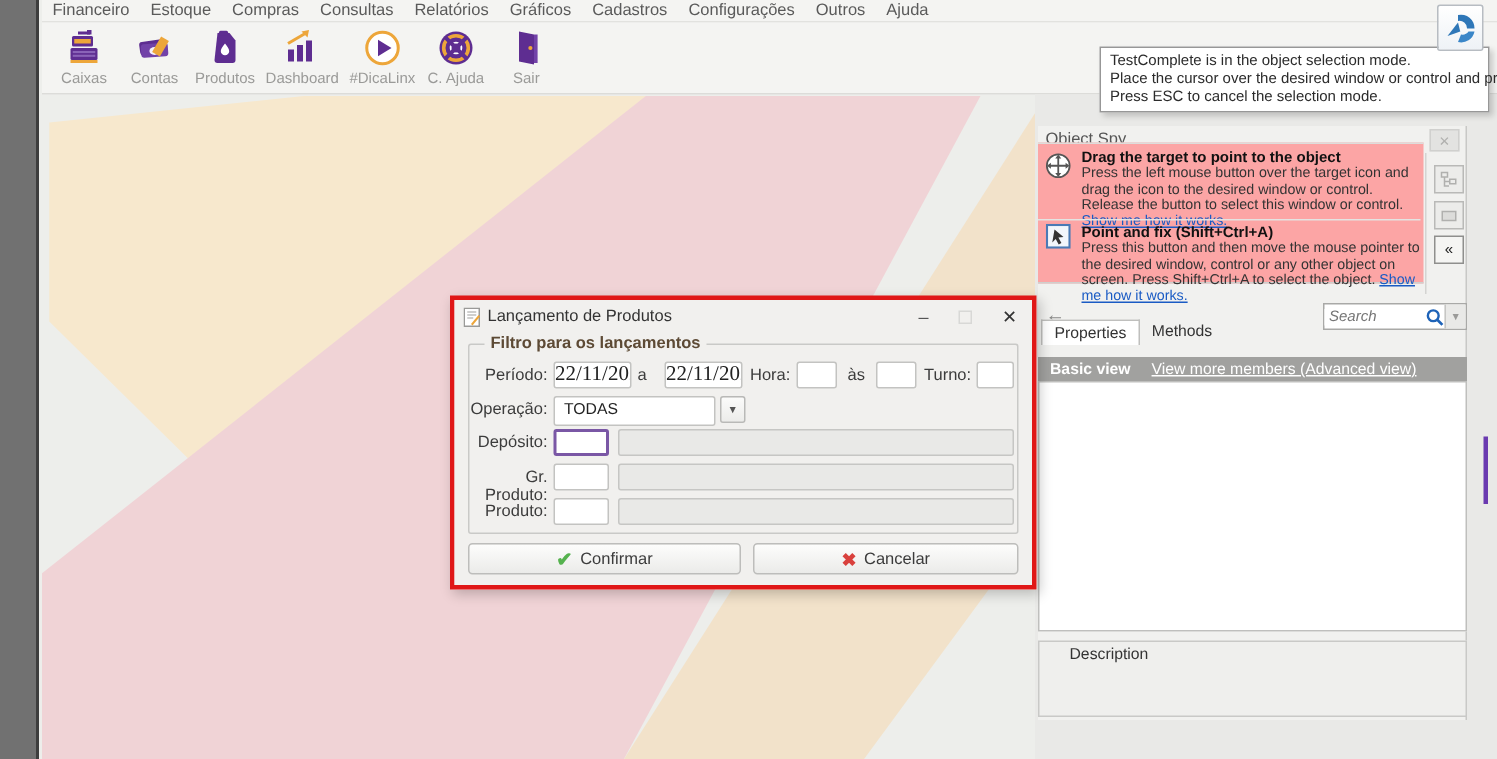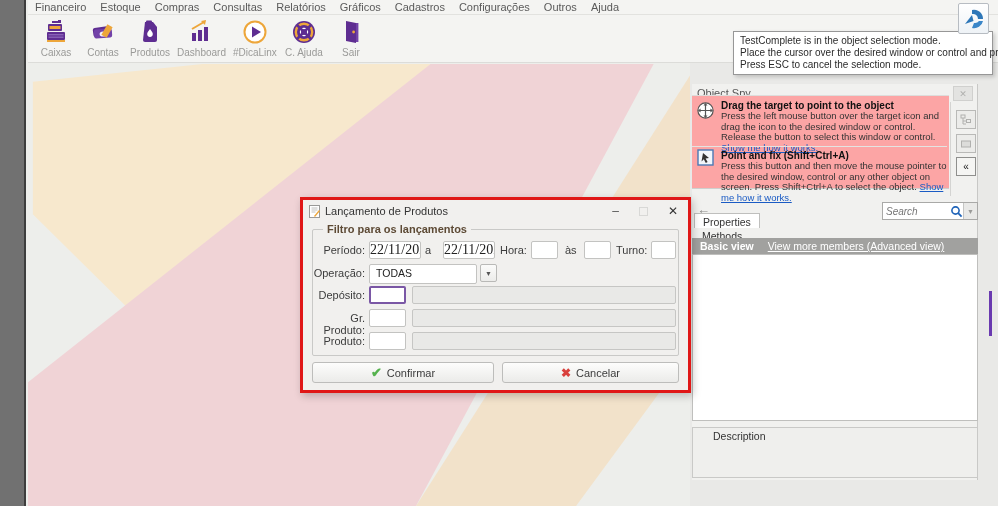--- a/index.html
+++ b/index.html
@@ -80,21 +80,21 @@
   .side-btn.on { background:#f5f5f3; border-color:#8f8f8d; color:#222; font-size:10px; }
   .back-arrow { position:absolute; left:5px; top:118px; font-size:13px; color:#8a8a88;
     cursor:pointer; }
   .searchbox { position:absolute; left:190px; top:118px; width:96px; height:18px;
     background:#fff; border:1px solid #a9a9a7; display:flex; align-items:center; }
   .searchbox input { flex:1; width:58px; border:0; outline:none; font-size:10px;
     font-style:italic; color:#555; padding:0 3px; font-family:"Liberation Sans",sans-serif; }
   .searchbox .dd { width:14px; height:16px; background:#e9e9e7; border-left:1px solid #c6c6c4;
     color:#9a9a98; font-size:7px; display:flex; align-items:center; justify-content:center;
     cursor:pointer; }
-  .tabs { position:absolute; left:2px; top:129px; height:17px; display:flex;flex-direction:column; }
+  .tabs { position:absolute; left:2px; top:129px; height:17px; display:flex; }
   .tab { padding:2px 8px 0 8px; font-size:10.5px; color:#333; cursor:pointer; }
   .tab.active { background:#fff; border:1px solid #bfbfbd; border-bottom:0; }
   .basicbar { position:absolute; left:0; top:154px; width:286px; height:16px;
     background:#a1a19f; display:flex; align-items:center; gap:14px; padding-left:8px; }
   .basicbar .bv { font-size:10.5px; font-weight:bold; color:#fff; }
   .basicbar .adv { font-size:10.5px; color:#fff; text-decoration:underline; cursor:pointer; }
   .proplist { position:absolute; left:0; top:170px; width:286px; height:167px;
     background:#fff; border:1px solid #bfbfbd; }
   .descbox { position:absolute; left:0; top:343px; width:286px; height:51px;
     background:#efefed; border:1px solid #c9c9c7; padding:2px 20px; }

